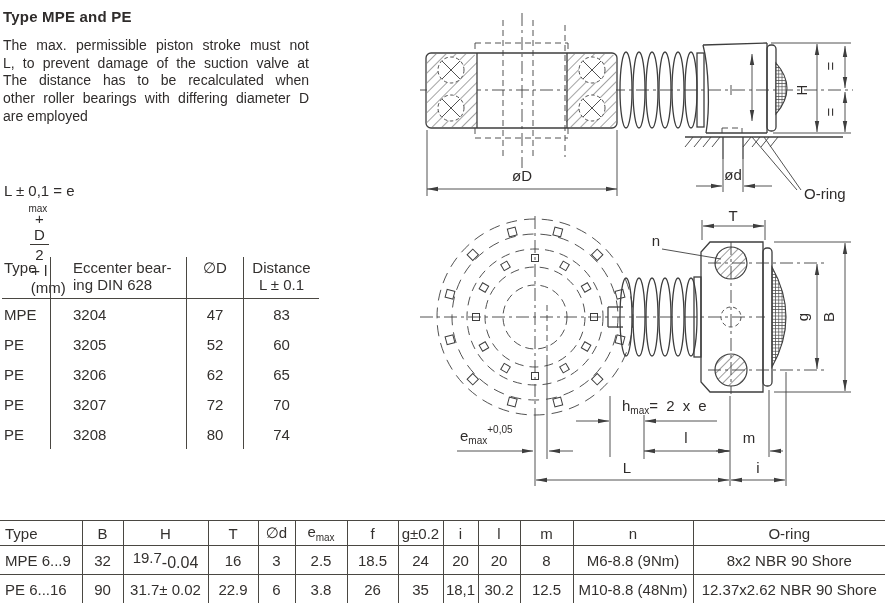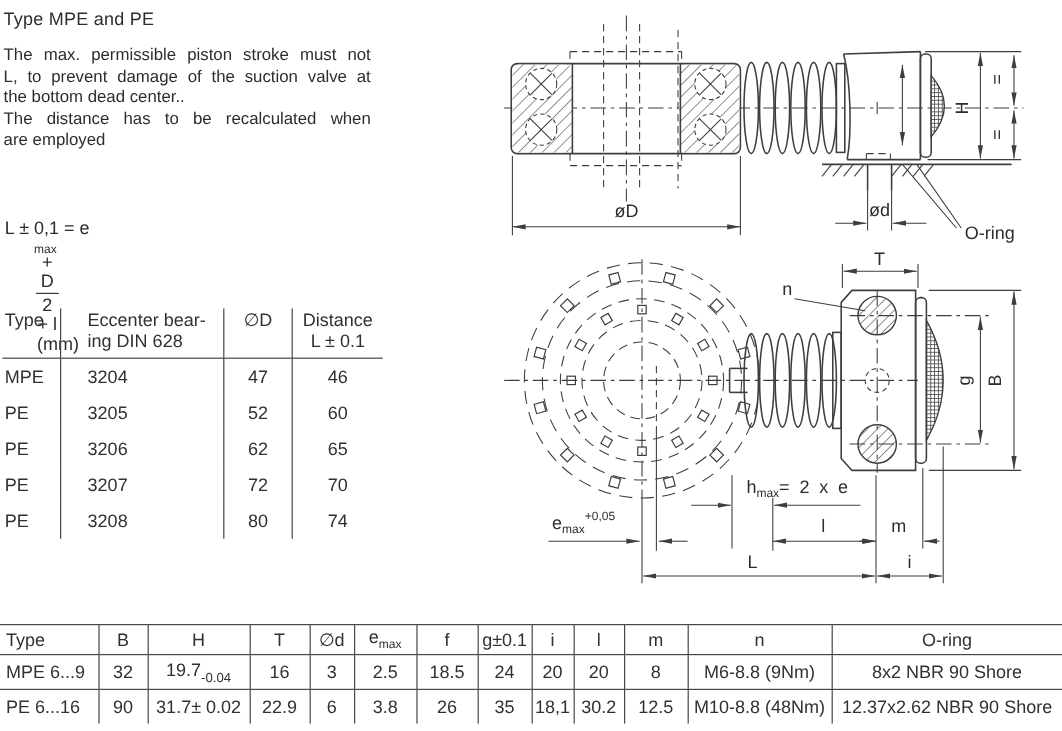--- a/index.html
+++ b/index.html
@@ -2,21 +2,21 @@
 <html><head>
 <meta charset="utf-8">
 <style>
   html,body{margin:0;padding:0;}
   body{
     width:885px;height:609px;position:relative;background:#ffffff;
     font-family:"Liberation Sans", sans-serif;color:#2f2c2b;overflow:hidden;
   }
   
   .intro{position:absolute;left:3px;top:8px;width:310px;}
-  .title{font-size:15px;font-weight:normal;margin:0 0 12px 0;letter-spacing:.2px;}
+  .title{font-size:15px;font-weight:bold;margin:0 0 12px 0;letter-spacing:.2px;}
   .pline{font-size:14px;line-height:17.7px;width:306px;}
   .jline{text-align:justify;text-align-last:justify;}
   
   .formula{position:absolute;left:4px;top:182px;display:flex;align-items:center;font-size:15px;height:36px;flex-direction:column;}
   .formula sub{font-size:10px;position:relative;top:4px;margin-right:3px;}
   .frac{display:inline-flex;flex-direction:column;align-items:center;line-height:1;margin:0 5px;font-size:15px;}
   .frac .num{padding:0 4px 2px 4px;border-bottom:1.4px solid #3c3935;}
   .frac .den{padding-top:2px;}
   .op{margin:0 2px;}
   .funit{margin-left:18px;}
@@ -32,39 +32,39 @@
   .btable .c4{width:75px;text-align:center;}
   
   .dtable{position:absolute;left:0;top:520px;border-collapse:collapse;table-layout:fixed;width:885px;font-size:15px;color:#33302e;}
   .dtable td{padding:0;text-align:center;border-right:1.5px solid #4a4742;overflow:hidden;white-space:nowrap;}
   .dtable td:last-child{border-right:none;}
   .dtable td:first-child{text-align:left;padding-left:5px;}
   .dtable thead td{border-top:1.5px solid #4a4742;border-bottom:1.5px solid #4a4742;height:24px;}
   .dtable tbody tr.r1 td{border-bottom:1.5px solid #4a4742;}
   .dtable tbody td{height:28px;}
   .dtable sub{font-size:10px;}
-  .tolsub{font-size:11px;vertical-align:-5px;}
+  .tolsub{font-size:16px;vertical-align:-5px;}
   
   svg{position:absolute;}
   .o{stroke:#3e3e3e;stroke-width:1.3;fill:none;}
   .th{stroke:#3e3e3e;stroke-width:0.9;fill:none;}
   .dsh{stroke:#3e3e3e;stroke-width:0.9;fill:none;stroke-dasharray:6 4;}
   .cdot{stroke:#3e3e3e;stroke-width:0.9;fill:none;stroke-dasharray:13 4 3 4;}
   svg text{fill:#2f2c2b;font-family:"Liberation Sans",sans-serif;font-size:15px;}
   svg .small{font-size:10px;}
 </style>
 </head>
 <body>
 
 <div class="intro">
   <div class="title">Type MPE and PE</div>
   <div class="pline jline">The max. permissible piston stroke must not</div>
   <div class="pline jline">L, to prevent damage of the suction valve at</div>
-  <div class="pline">the bottom dead center..</div>
   <div class="pline jline">The distance has to be recalculated when</div>
+  <div class="pline jline">other roller bearings with differing diameter D</div>
   <div class="pline">are employed</div>
 </div>
 
 <div class="formula">
   <span>L ± 0,1 = e</span>
     <sub>max</sub>
   <span class="op">+</span>
   <span class="frac">
     <span class="num">D</span>
     <span class="den">2</span>
@@ -86,21 +86,21 @@
         <div>Distance</div>
         <div>L ± 0.1</div>
       </td>
     </tr>
   </thead>
   <tbody>
     <tr>
       <td class="c1 vline">MPE</td>
       <td class="c2 vline">3204</td>
       <td class="c3 vline">47</td>
-      <td class="c4">46</td>
+      <td class="c4">83</td>
     </tr>
     <tr>
       <td class="c1 vline">PE</td>
       <td class="c2 vline">3205</td>
       <td class="c3 vline">52</td>
       <td class="c4">60</td>
     </tr>
     <tr>
       <td class="c1 vline">PE</td>
       <td class="c2 vline">3206</td>
@@ -415,21 +415,21 @@
   </colgroup>
   <thead>
     <tr>
       <td>Type</td>
       <td>B</td>
       <td>H</td>
       <td>T</td>
       <td>∅d</td>
       <td><span>e</span><sub>max</sub></td>
       <td>f</td>
-      <td>g±0.1</td>
+      <td>g±0.2</td>
       <td>i</td>
       <td>l</td>
       <td>m</td>
       <td>n</td>
       <td>O-ring</td>
     </tr>
   </thead>
   <tbody>
     <tr class="r1">
       <td>MPE 6...9</td>

